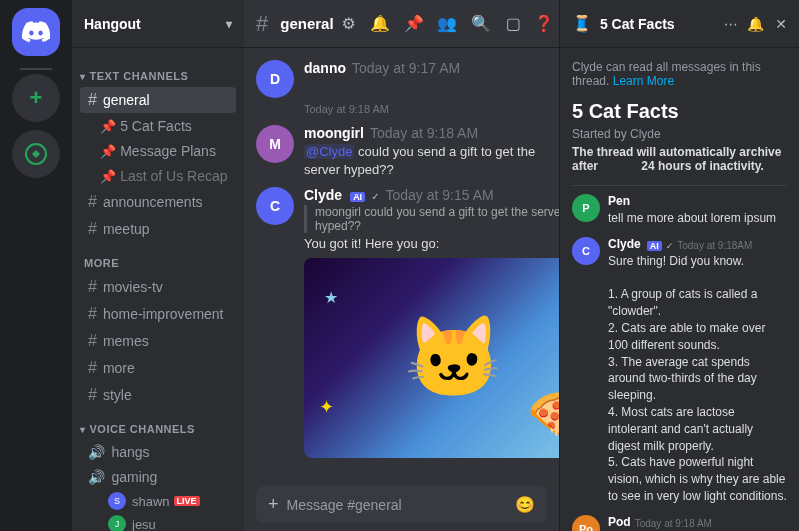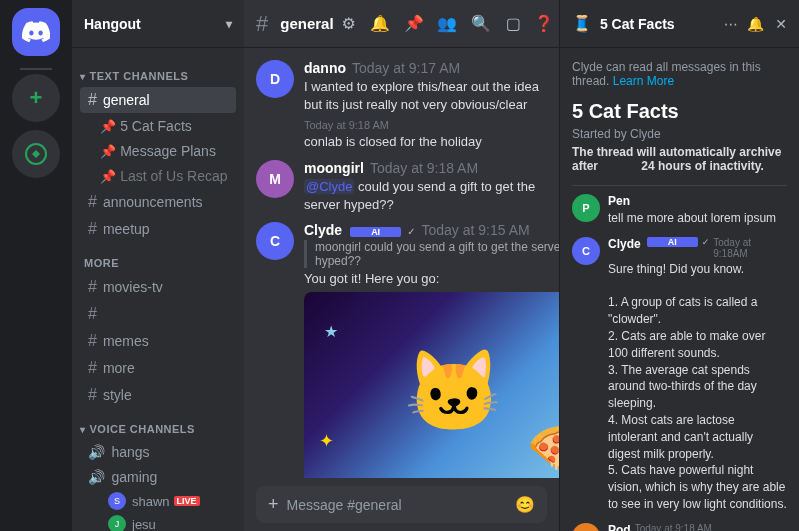--- a/index.html
+++ b/index.html
@@ -59,21 +59,21 @@
     #messages-area::-webkit-scrollbar-thumb { background: #1a1b1e; border-radius: 2px; }
 
     .message-group { display: flex; padding: 4px 12px; gap: 10px; }
     .avatar { width: 38px; height: 38px; border-radius: 50%; flex-shrink: 0; display: flex; align-items: center; justify-content: center; font-size: 14px; font-weight: bold; color: white; }
     .av-blue { background: #5865f2; }
     .av-purple { background: #9b59b6; }
     .message-content { flex: 1; }
     .message-header { display: flex; align-items: baseline; gap: 6px; margin-bottom: 2px; }
     .username { font-weight: 600; color: #fff; font-size: 14px; }
     .timestamp { color: #72767d; font-size: 14px; }
-    .ai-badge { background: #5865f2; color: white; font-size: 9px; padding: 0 21px; border-radius: 2px; font-weight: 700; margin-left: 2px; }
+    .ai-badge { background: #5865f2; color: white; font-size: 9px; padding: 0 3px; border-radius: 2px; font-weight: 700; margin-left: 2px; }
     .message-text { color: #dcddde; line-height: 1.4; }
     .mention { color: #5865f2; background: rgba(88,101,242,0.15); border-radius: 3px; padding: 0 2px; }
     .quote-block { border-left: 3px solid #4e5058; padding-left: 8px; color: #a3a6aa; font-size: 12px; margin: 2px 0; }
 
     
     .cat-image {
       width: 300px; height: 200px; border-radius: 8px; margin: 4px 0;
       background: linear-gradient(135deg, #1a0533 0%, #2d1b69 30%, #4a90d9 60%, #87ceeb 100%);
       position: relative; overflow: hidden; display: flex; align-items: center; justify-content: center;
     }
@@ -94,21 +94,21 @@
     .thread-info-bar { color: #949ba4; font-size: 12px; margin-bottom: 12px; }
     .thread-info-bar a { color: #00aff4; text-decoration: none; }
     .thread-big-title { font-size: 20px; font-weight: 800; color: #fff; margin-bottom: 4px; }
     .thread-started-by { color: #949ba4; font-size: 12px; margin-bottom: 4px; }
     .thread-archive-note { color: #949ba4; font-size: 12px; margin-bottom: 12px; }
     .thread-archive-note span { font-weight: 700; color: #dcddde; }
     .divider { height: 1px; background: #3f4147; margin: 8px 0; }
     .thread-message { display: flex; gap: 8px; margin-bottom: 10px; }
     .thread-avatar { width: 28px; height: 28px; border-radius: 50%; flex-shrink: 0; display: flex; align-items: center; justify-content: center; font-size: 11px; font-weight: bold; color: white; }
     .thread-msg-content { flex: 1; }
-    .thread-msg-header { display: flex; align-items: flex-start; gap: 4px; margin-bottom: 2px; }
+    .thread-msg-header { display: flex; align-items: flex-end; gap: 4px; margin-bottom: 2px; }
     .thread-username { font-weight: 600; color: #fff; font-size: 12px; }
     .thread-timestamp { color: #72767d; font-size: 10px; }
     .thread-text { color: #dcddde; font-size: 12px; line-height: 1.4; }
 
     #input-area {
       padding: 8px 12px; flex-shrink: 0;
     }
     .input-box {
       background: #383a40; border-radius: 8px; display: flex; align-items: center; padding: 8px 12px; gap: 8px;
     }
@@ -169,20 +169,21 @@
       <span>meetup</span>
     </div>
 
     <div class="more-label">MORE</div>
     <div class="channel-item">
       <span class="hash">#</span>
       <span>movies-tv</span>
     </div>
     <div class="channel-item">
       <span class="hash">#</span>
+      <span>home-improvement</span>
     </div>
     <div class="channel-item">
       <span class="hash">#</span>
       <span>memes</span>
     </div>
     <div class="channel-item">
       <span class="hash">#</span>
       <span>more</span>
     </div>
     <div class="channel-item">
@@ -232,31 +233,29 @@
 
   <div id="messages-area">
 
     <div class="message-group">
       <div class="avatar av-blue">D</div>
       <div class="message-content">
         <div class="message-header">
           <span class="username">danno</span>
           <span class="timestamp">Today at 9:17 AM</span>
         </div>
-        <div class="message-text">I wanted to explore this/hear out the idea but its just really not very obvious/clear</div>
       </div>
     </div>
 
     <div class="message-group" style="padding-top:1px;">
       <div style="width:38px; flex-shrink:0;"></div>
       <div class="message-content">
         <div class="message-header">
           <span class="timestamp" style="font-size:11px; color:#72767d;">Today at 9:18 AM</span>
         </div>
-        <div class="message-text">conlab is closed for the holiday</div>
       </div>
     </div>
 
     <div class="message-group">
       <div class="avatar av-purple">M</div>
       <div class="message-content">
         <div class="message-header">
           <span class="username">moongirl</span>
           <span class="timestamp">Today at 9:18 AM</span>
         </div>

